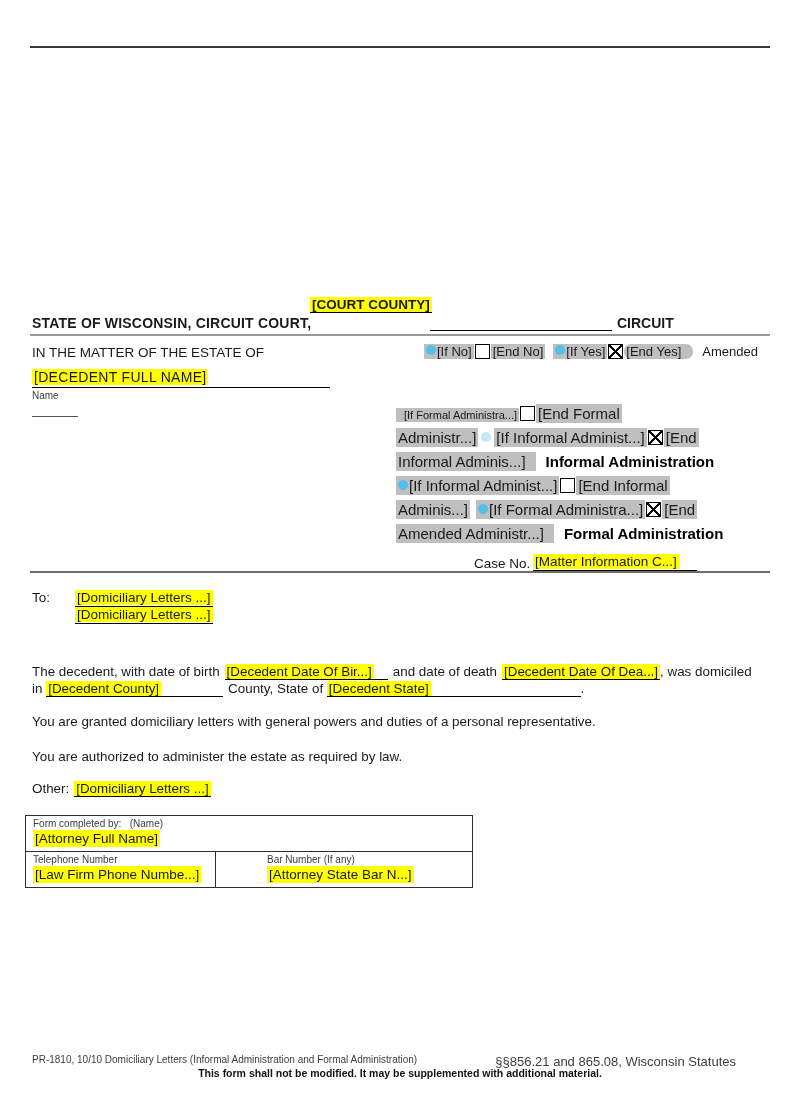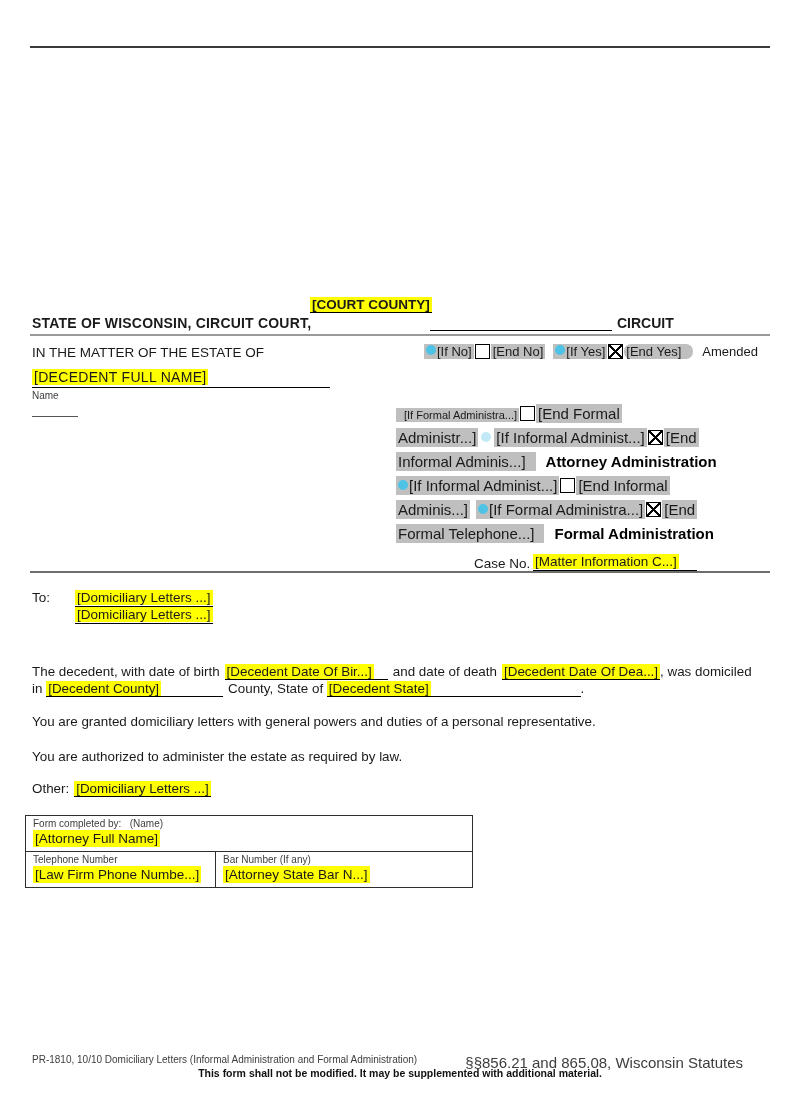--- a/index.html
+++ b/index.html
@@ -105,32 +105,32 @@
   .fld-wrap { display: inline-block; border-bottom: 1px solid #000; }
   .fld-wrap .hl-y { padding: 0 2px; }
   .ext14 { padding-right: 14px; }
   .ext62 { padding-right: 62px; }
   .ext150 { padding-right: 150px; }
   .sp { display: inline-block; width: 5px; }
 
   
   .atty-box { top: 815px; left: 25px; width: 448px; border: 1.5px solid #2e2e2e; font-size: 13.5px; }
   .atty-box .row { padding: 2px 7px 4px 7px; border-bottom: 1.5px solid #2e2e2e; }
-  .atty-box .row:last-child { border-bottom: none; }
+  .atty-box .row:last-child { border-bottom: none; gap: 44px; }
   .atty-box .val { display: inline-block; margin-top: 1px; }
   .atty-box .hl-y { padding: 1px 2px; }
   .atty-row3 { display: flex; padding: 0 !important; }
   .atty-row3 .cell { padding: 2px 7px 4px 7px; }
   .atty-row3 .cell1 { width: 190px; border-right: 1.5px solid #2e2e2e; }
   .atty-row3 .cell2 { flex: 1; }
   .addr-line { margin-top: 1px; }
 
   
   .footer-left   { top: 1054px; left: 32px; font-size: 10px; color: #3d3d3d; }
-  .footer-right  { top: 1054px; right: 57px; font-size: 15px; color: #3d3d3d; }
+  .footer-right  { top: 1054px; right: 64px; font-size: 13px; color: #3d3d3d; }
   .footer-center { top: 1067px; left: 0; width: 800px; text-align: center; font-size: 10.5px; font-weight: bold; color: #111; }
 </style>
 </head>
 <body>
 
 <div class="page">
 
   <div class="rule rule-top"></div>
 
   <div class="abs court-county">
@@ -157,24 +157,24 @@
   <div class="abs dec-name-wrap">
     <span class="hl-y">[DECEDENT FULL NAME]</span>
   </div>
   <div class="abs name-label sm-label">Name</div>
   <div class="abs short-line"></div>
 
 
   <div class="abs cond-block">
     <div class="line"><span class="hl-g sm">[If Formal Administra...]</span><span class="cb"></span><span class="hl-g">[End Formal</span></div>
     <div class="line"><span class="hl-g">Administr...]</span><span class="dot faint"></span><span class="hl-g">[If Informal Administ...]</span><span class="cb checked"></span><span class="hl-g">[End</span></div>
-    <div class="line"><span class="hl-g trail">Informal Adminis...]</span><span class="bold-admin">Attorney Administration</span></div>
+    <div class="line"><span class="hl-g trail">Informal Adminis...]</span><span class="bold-admin">Informal Administration</span></div>
     <div class="line"><span class="hl-g"><span class="dot"></span><span>[If Informal Administ...]</span></span><span class="cb"></span><span class="hl-g">[End Informal</span></div>
     <div class="line"><span class="hl-g">Adminis...]</span><span class="gap6"></span><span class="hl-g"><span class="dot"></span><span>[If Formal Administra...]</span></span><span class="cb checked"></span><span class="hl-g">[End</span></div>
-    <div class="line"><span class="hl-g trail">Formal Telephone...]</span><span class="bold-admin">Formal Administration</span></div>
+    <div class="line"><span class="hl-g trail">Amended Administr...]</span><span class="bold-admin">Formal Administration</span></div>
   </div>
 
   <div class="abs case-label">Case No.</div>
   <div class="abs case-field">
     <span class="hl-y">[Matter Information C...]</span>
   </div>
   <div class="rule rule-case"></div>
 
   <div class="abs to-label">To:</div>
   <div class="abs to-values">

